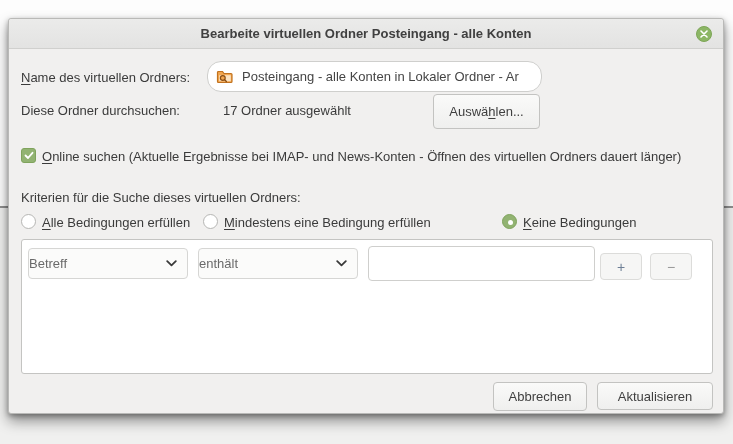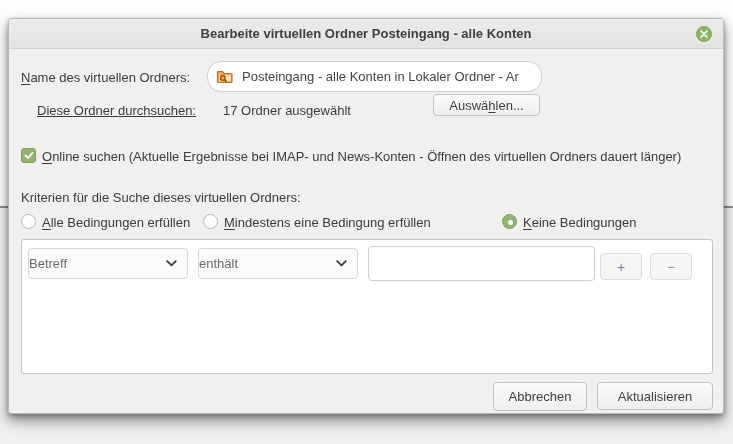--- a/index.html
+++ b/index.html
@@ -52,21 +52,21 @@
   .name-field .txt {
     font-size:13px; color:#454545; white-space:nowrap; overflow:hidden; margin-left:8px; flex:1 1 auto;
   }
 
   .btn {
     position:absolute; background:linear-gradient(#fafaf9,#efefee);
     border:1px solid #c3c3c1; border-radius:4px;
     font-size:13px; color:#3f3f3f; font-family:"Liberation Sans",sans-serif;
     display:flex; align-items:center; justify-content:center; cursor:pointer; white-space:nowrap;
   }
-  .btn-choose { left:424px; top:75px; width:107px; height:22px; }
+  .btn-choose { left:424px; top:75px; width:107px; height:35px; }
 
   
   .checkbox {
     position:absolute; left:12px; top:129px; width:15px; height:15px;
     border-radius:3px; border:1px solid #7fa35c; background:#92b372;
     display:flex; align-items:center; justify-content:center; cursor:pointer;
   }
 
   
   .radio {
@@ -129,21 +129,21 @@
   <div class="name-field">
     <svg width="18" height="16" viewBox="0 0 18 16">
       <path d="M1.5 3.5 a1 1 0 0 1 1-1 h4 l1.5 2 h7 a1 1 0 0 1 1 1 v7 a1 1 0 0 1 -1 1 h-12.5 a1 1 0 0 1 -1-1 z" fill="#f2a64f" stroke="#c1721f" stroke-width="1.2"></path>
       <rect x="3.2" y="6.2" width="11.6" height="6" fill="#fbe2c0"></rect>
       <circle cx="6.8" cy="9" r="2.4" fill="#f2a64f" stroke="#8a4d12" stroke-width="1.2"></circle>
       <path d="M8.6 10.8 L10.4 12.4" stroke="#8a4d12" stroke-width="1.4" stroke-linecap="round"></path>
     </svg>
     <span class="txt">Posteingang - alle Konten in Lokaler Ordner - Ar</span>
   </div>
 
-  <span class="lbl" style="left:28px; top:84px;text-decoration:underline;">Diese Ordner durchsuchen:</span>
+  <span class="lbl" style="left:12px; top:84px;">Diese Ordner durchsuchen:</span>
   <span class="lbl" style="left:214px; top:84px;text-align:right;">17 Ordner ausgewählt</span>
   <button class="btn btn-choose">
       <span>Auswä</span>
       <span class="mn">h</span>
       <span>len...</span>
     </button>
 
   <div class="checkbox checked">
     <svg width="10" height="9" viewBox="0 0 10 9">
       <path d="M1.5 4.5 L4 7 L8.5 1.8" fill="none" stroke="#ffffff" stroke-width="1.8" stroke-linecap="round" stroke-linejoin="round"></path>

